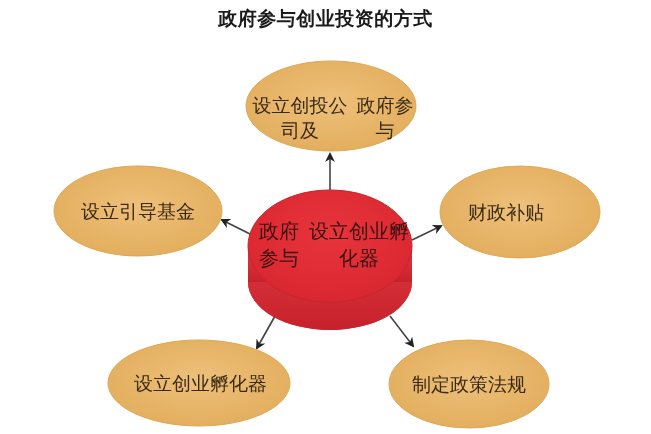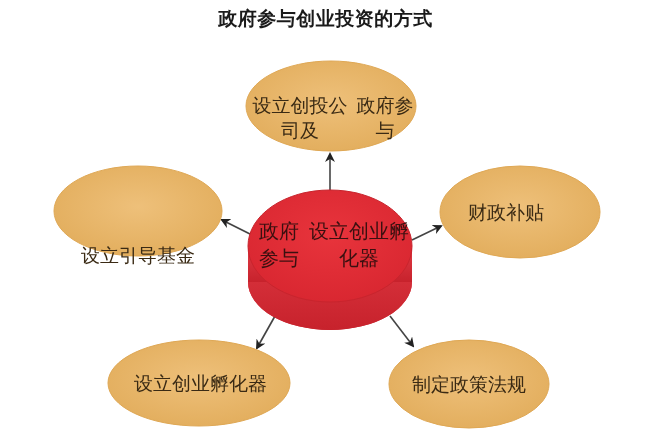--- a/index.html
+++ b/index.html
@@ -57,21 +57,21 @@
     <rect x="248" y="248" width="164" height="34" fill="url(#sideGrad)"></rect>
     <ellipse cx="330" cy="246" rx="82" ry="56" fill="url(#topGrad)" stroke="#c8242d" stroke-width="1"></ellipse>
   </g>
 </svg>
 
 <div class="node-label" style="left:246px; top:84px; width:170px; height:68px; flex-direction:row;">
   <span>设立创投公司及</span>
   <span>政府参与</span>
 </div>
 
-<div class="node-label" style="left:54px; top:196px; width:168px; height:30px;margin-top:44px;">
+<div class="node-label" style="left:54px; top:196px; width:168px; height:30px;">
   <span>设立引导基金</span>
 </div>
 
 <div class="node-label" style="left:440px; top:197px; width:132px; height:30px;">
   <span>财政补贴</span>
 </div>
 
 <div class="node-label" style="left:108px; top:368px; width:185px; height:30px;">
   <span>设立创业孵化器</span>
 </div>

